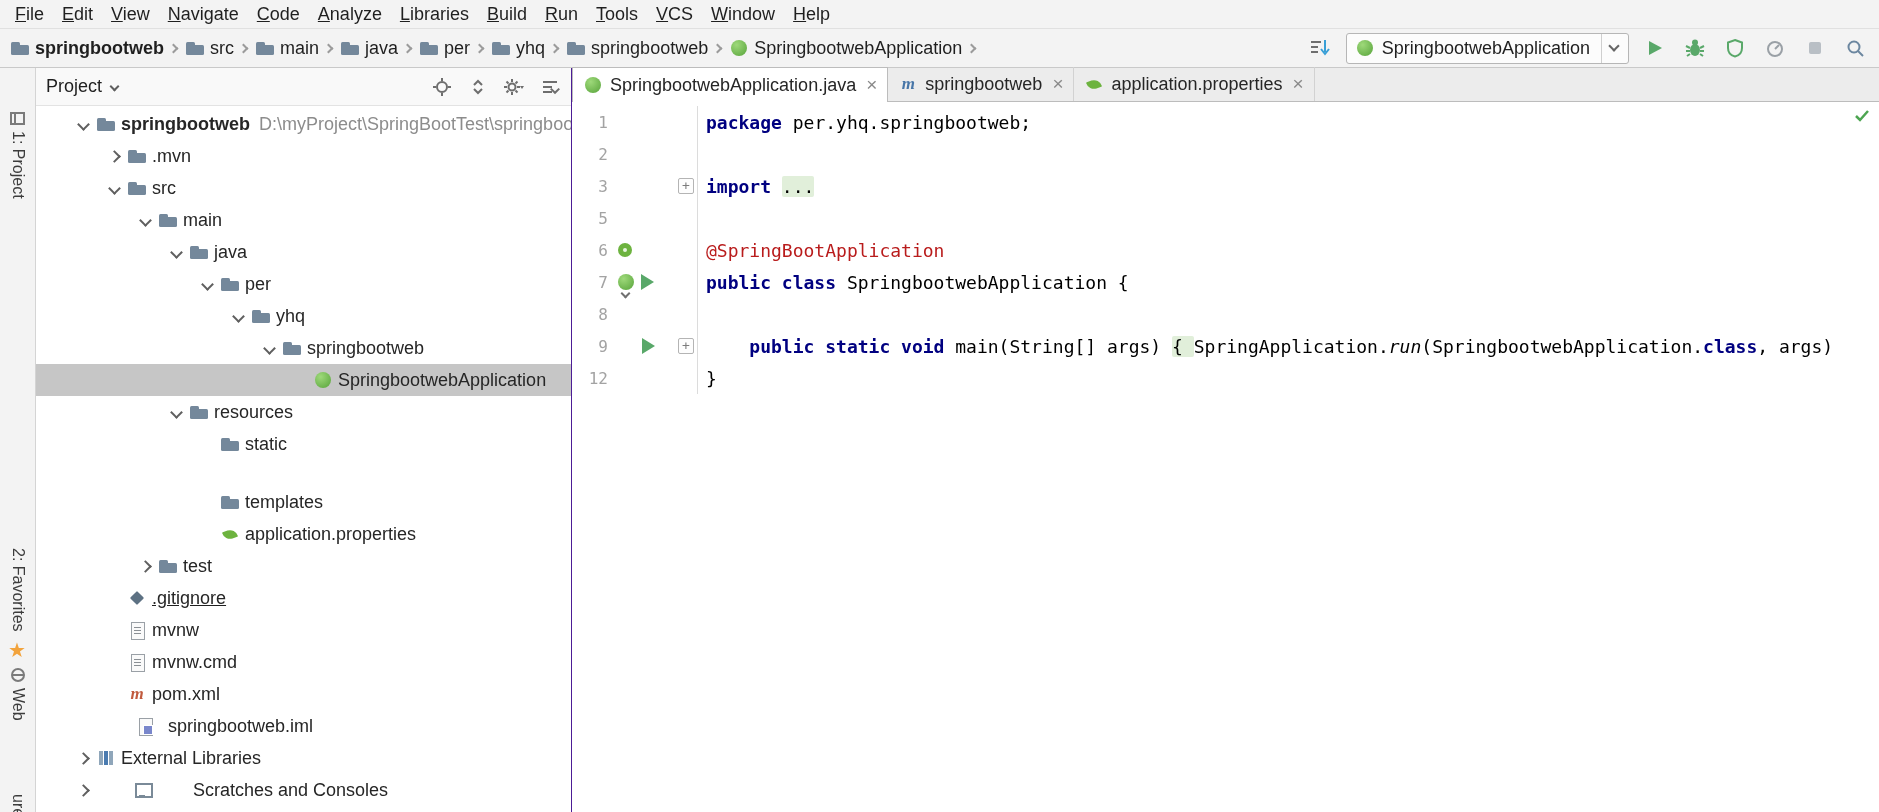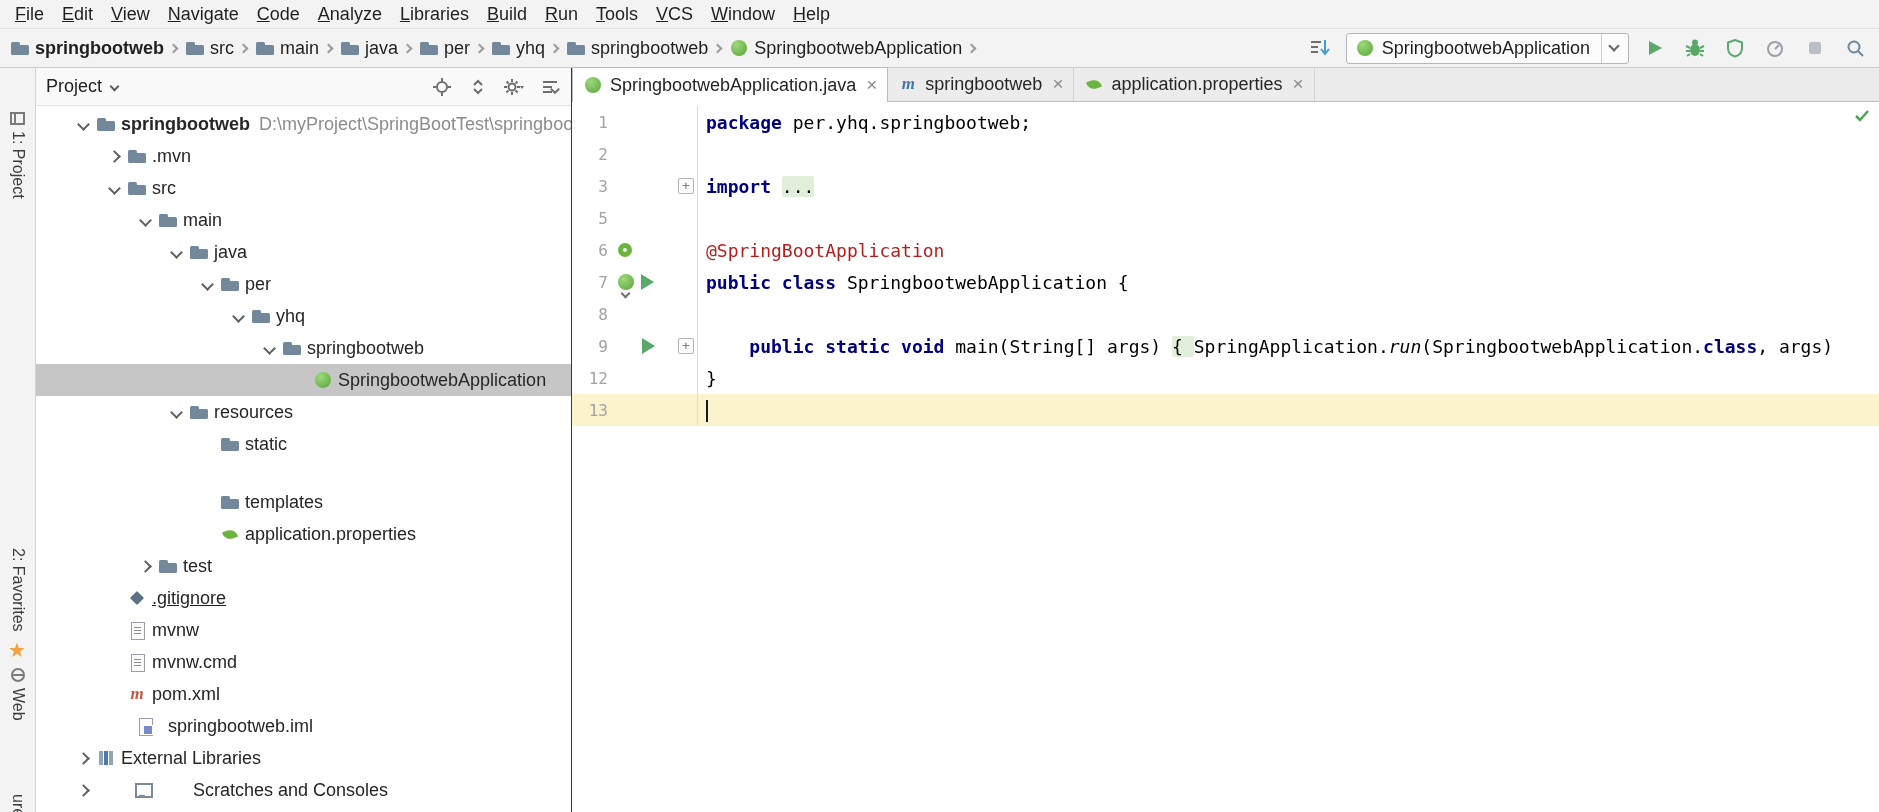--- a/index.html
+++ b/index.html
@@ -539,26 +539,20 @@
               <span class="foldbox">+</span>
             </span>
             <span class="lcode"><span class="seg-pl">    </span><span class="seg-kw">public static void </span><span class="seg-pl">main(String[] args) </span><span class="seg-fold">{ </span><span class="seg-pl">SpringApplication.</span><span class="seg-it">run</span><span class="seg-pl">(SpringbootwebApplication.</span><span class="seg-kw">class</span><span class="seg-pl">, args)</span></span>
           </div>
           <div class="eline">
             <span class="lnum">12</span>
             <span class="lic"></span>
             <span class="lfold"></span>
             <span class="lcode"><span class="seg-pl">}</span></span>
           </div>
-          <div class="eline cur">
-            <span class="lnum">13</span>
-            <span class="lic"></span>
-            <span class="lfold"></span>
-            <span class="lcode"><span class="caret"></span></span>
-          </div>
         </div>
       <span id="insp-check">
         <svg width="18" height="16">
             <path d="M3 8l4 4 8-9" stroke="#4da551" stroke-width="2.5" fill="none"></path>
           </svg>
       </span>
     </div>
   </div>
 
 </div>

